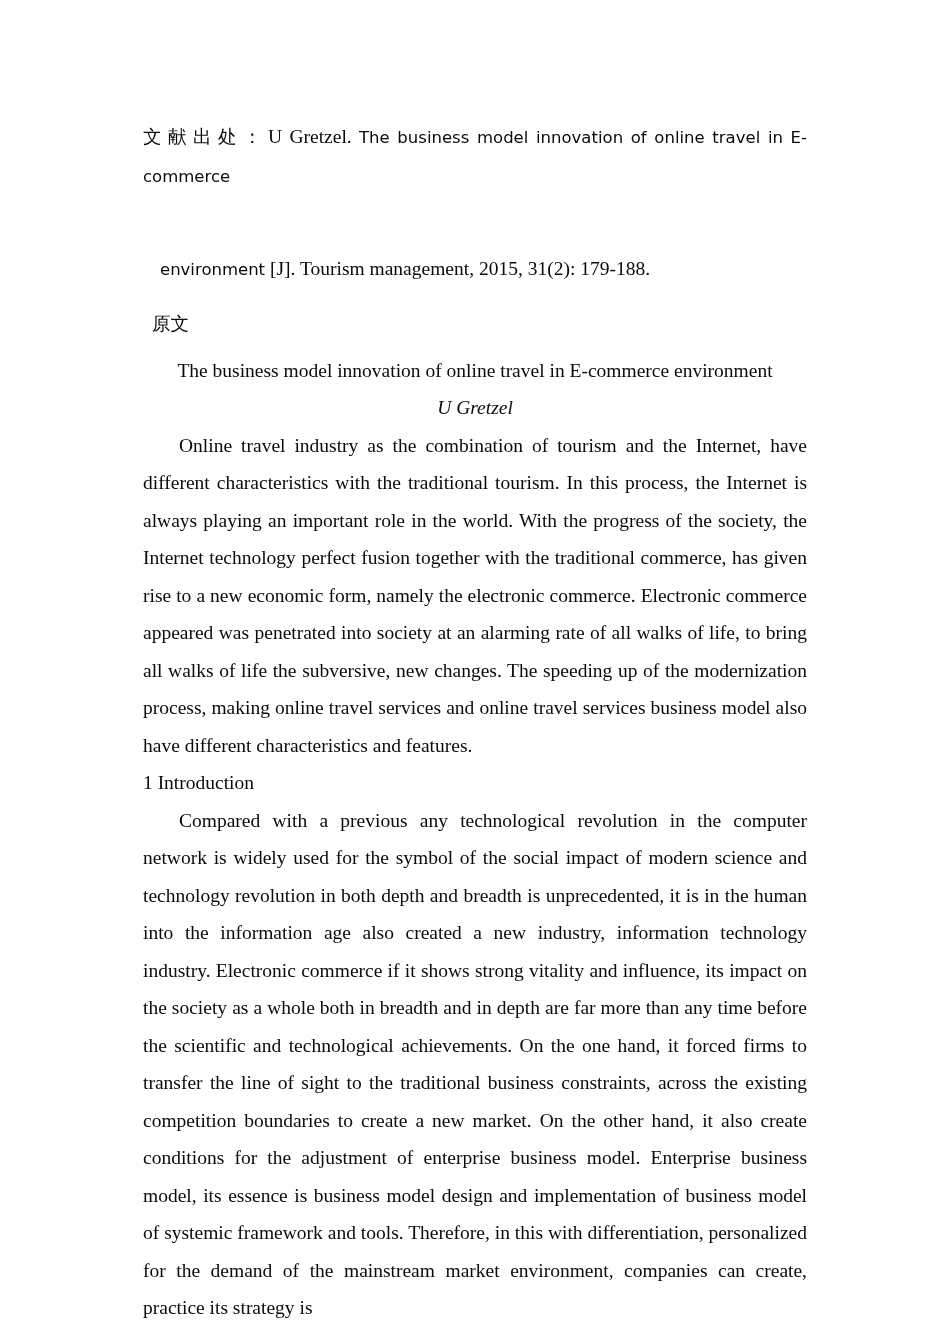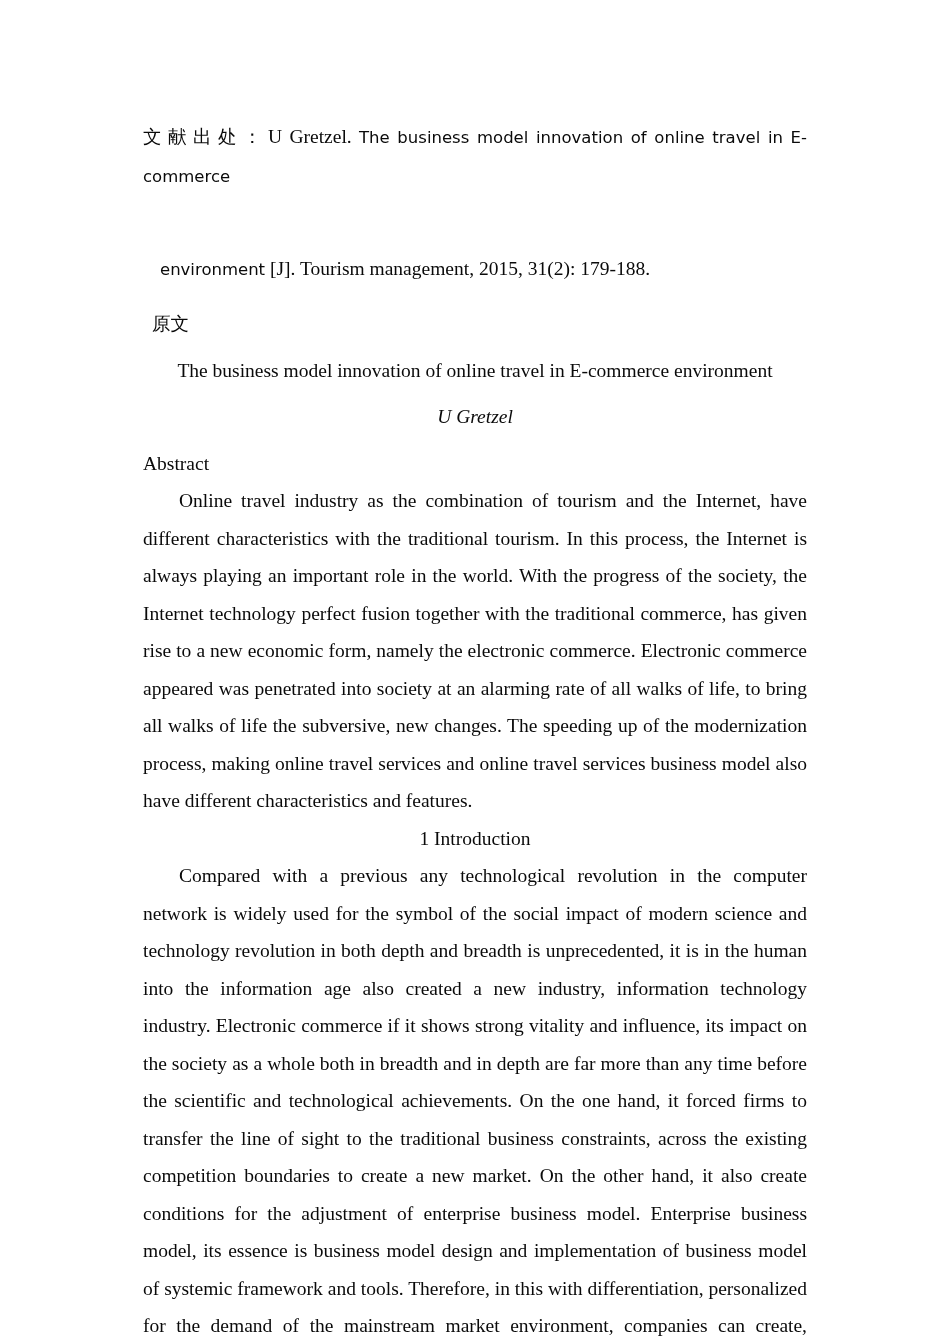--- a/index.html
+++ b/index.html
@@ -84,60 +84,59 @@
 
   .centered {
     text-align: center;
   }
 
   .author {
     text-align: center;
     font-style: italic;
     font-size: 19.5px;
     line-height: 37.5px;
-    margin: 9px;
+    margin: 0;
   }
 
   .label-line {
     text-align: left;
     font-size: 19.5px;
     line-height: 37.5px;
     margin: 0;
   }
 
   .para {
     text-align: justify;
     text-justify: inter-word;
     text-indent: 36px;
     hyphens: none;
   }
 
   .heading {
-    text-align: center;
+    text-align: left;
   }
 </style>
 </head>
 <body>
 
 <div class="page">
   <div class="content">
 
     <p class="citation"><span class="cjk">文献出处：</span><span class="serif-run">U Gretzel.</span>
       <span class="sans-run">The business model innovation of online travel in E-commerce</span></p>
 
     <p class="citation-tail"><span class="sans-run">environment</span>
       <span class="serif-run">[J]. Tourism management, 2015, 31(2): 179-188.</span></p>
 
     <p class="src-label">原文</p>
 
     <p class="centered">The business model innovation of online travel in E-commerce environment</p>
 
     <p class="author">U Gretzel</p>
 
-    <p class="label-line">Abstract</p>
 
     <p class="para">Online travel industry as the combination of tourism and the Internet, have different characteristics with the traditional tourism. In this process, the Internet is always playing an important role in the world. With the progress of the society, the Internet technology perfect fusion together with the traditional commerce, has given rise to a new economic form, namely the electronic commerce. Electronic commerce appeared was penetrated into society at an alarming rate of all walks of life, to bring all walks of life the subversive, new changes. The speeding up of the modernization process, making online travel services and online travel services business model also have different characteristics and features.</p>
 
 
     <p class="heading">1 Introduction</p>
 
     <p class="para">Compared with a previous any technological revolution in the computer network is widely used for the symbol of the social impact of modern science and technology revolution in both depth and breadth is unprecedented, it is in the human into the information age also created a new industry, information technology industry. Electronic commerce if it shows strong vitality and influence, its impact on the society as a whole both in breadth and in depth are far more than any time before the scientific and technological achievements. On the one hand, it forced firms to transfer the line of sight to the traditional business constraints, across the existing competition boundaries to create a new market. On the other hand, it also create conditions for the adjustment of enterprise business model. Enterprise business model, its essence is business model design and implementation of business model of systemic framework and tools. Therefore, in this with differentiation, personalized for the demand of the mainstream market environment, companies can create, practice its strategy is</p>
 
   </div>
 </div>

